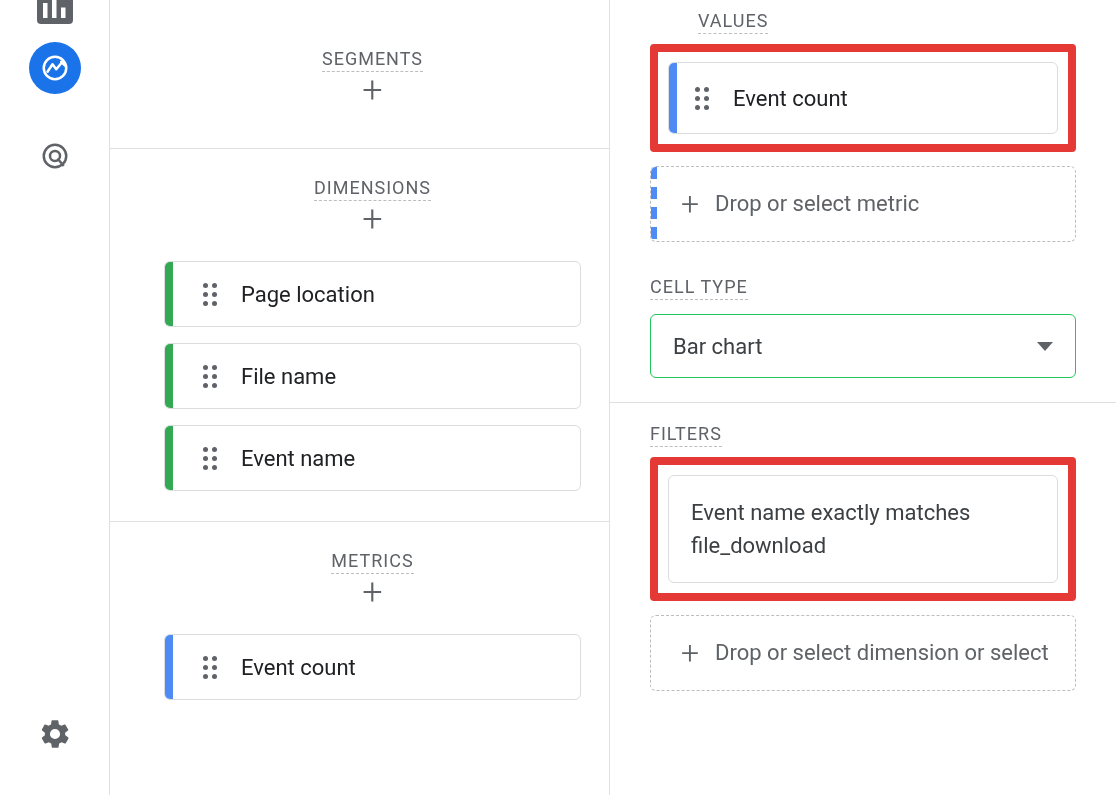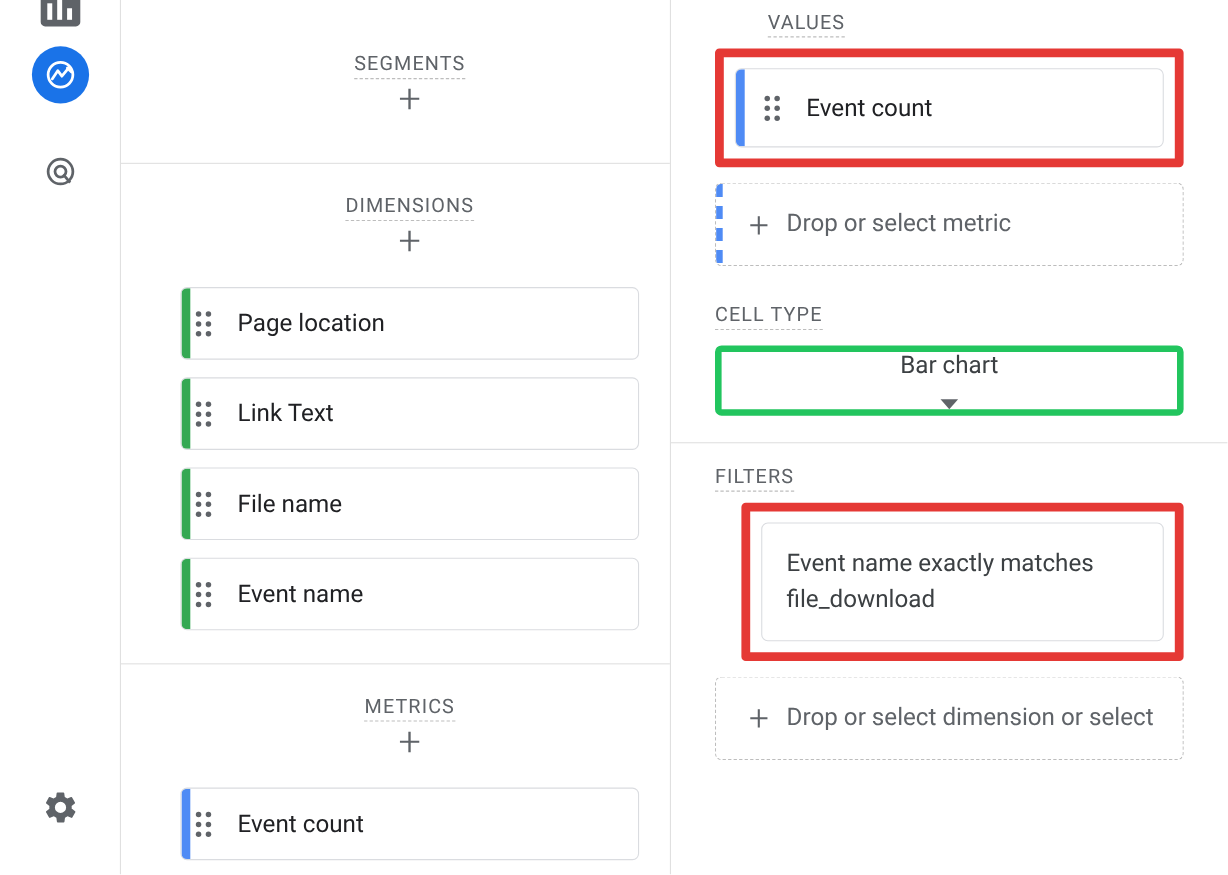--- a/index.html
+++ b/index.html
@@ -109,21 +109,21 @@
       flex-direction: column;
       gap: 16px;
       margin-top: 14px;
     }
     .chip {
       display: flex;
       align-items: center;
       height: 66px;
       border: 1px solid #dadce0;
       border-radius: 6px;
-      padding: 0 5px;
+      padding: 0 30px;
       position: relative;
       overflow: hidden;
       background: #fff;
     }
     .chip::before {
       content: '';
       position: absolute;
       left: 0;
       top: 0;
       bottom: 0;
@@ -228,31 +228,30 @@
     }
     .drop-zone .drop-label { font-size:22px;color:#5f6368;line-height:1.4;}
 
     .right-col hr.divider {
       border: none;
       border-top: 1px solid #e0e0e0;
       margin: 24px -40px 20px -40px;
     }
 
     .select-box {
-      border: 6px solid #22c55e;
+      border: 1px solid #22c55e;
       border-radius: 6px;
       height: 64px;
       display: flex;
       align-items: center;
       justify-content: space-between;
       padding: 0 22px;
       font-size: 22px;
       color: #3c4043;
       margin-top: 14px;
-      flex-direction: column;
     }
     .select-box .chevron {
       width:0;height:0;
       border-left:8px solid transparent;
       border-right:8px solid transparent;
       border-top:9px solid #5f6368;
     }
 
     .filter-card {
       border: 1px solid #dadce0;
@@ -324,31 +323,20 @@
       </div>
       <div class="chip stripe-green">
         <div class="drag-handle">
             <span></span>
             <span></span>
             <span></span>
             <span></span>
             <span></span>
             <span></span>
           </div>
-        <span class="chip-label">Link Text</span>
-      </div>
-      <div class="chip stripe-green">
-        <div class="drag-handle">
-            <span></span>
-            <span></span>
-            <span></span>
-            <span></span>
-            <span></span>
-            <span></span>
-          </div>
         <span class="chip-label">File name</span>
       </div>
       <div class="chip stripe-green">
         <div class="drag-handle">
             <span></span>
             <span></span>
             <span></span>
             <span></span>
             <span></span>
             <span></span>
@@ -409,21 +397,21 @@
   <div class="select-box">
     <span>Bar chart</span>
     <span class="chevron"></span>
   </div>
 
   <hr class="divider">
 
   <div>
     <span class="right-section-label">FILTERS</span>
   </div>
-  <div class="red-box" style="margin-top:10px;margin-left:24px;">
+  <div class="red-box" style="margin-top:10px;">
     <div class="filter-card">
       <span>Event name exactly matches file_download</span>
     </div>
   </div>
   <div class="drop-zone" style="margin-top:14px;">
     <span class="plus-small">+</span>
     <span class="drop-label">Drop or select dimension or select</span>
   </div>
 
 </div>

